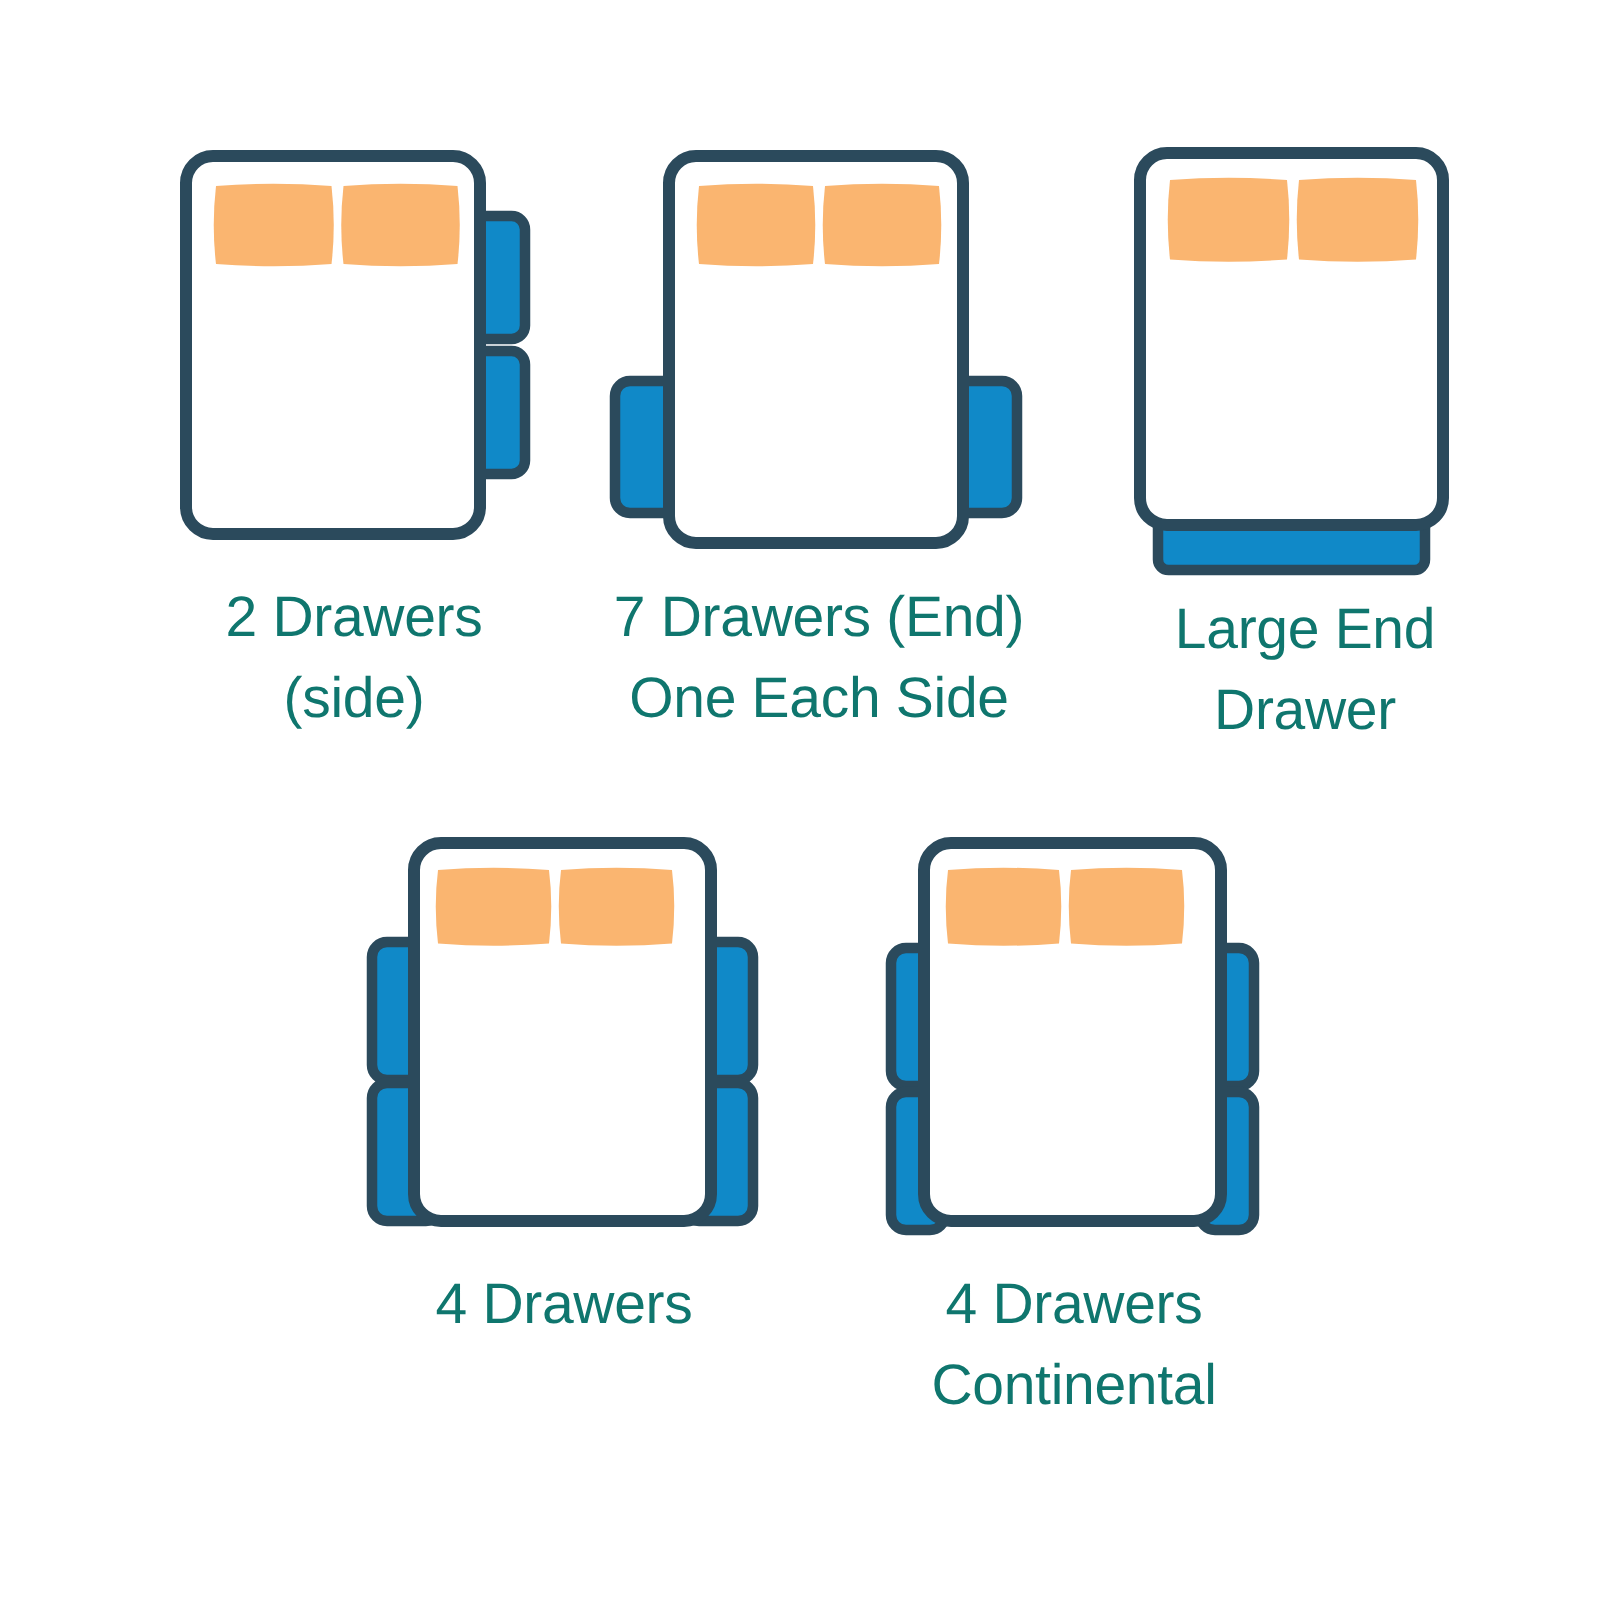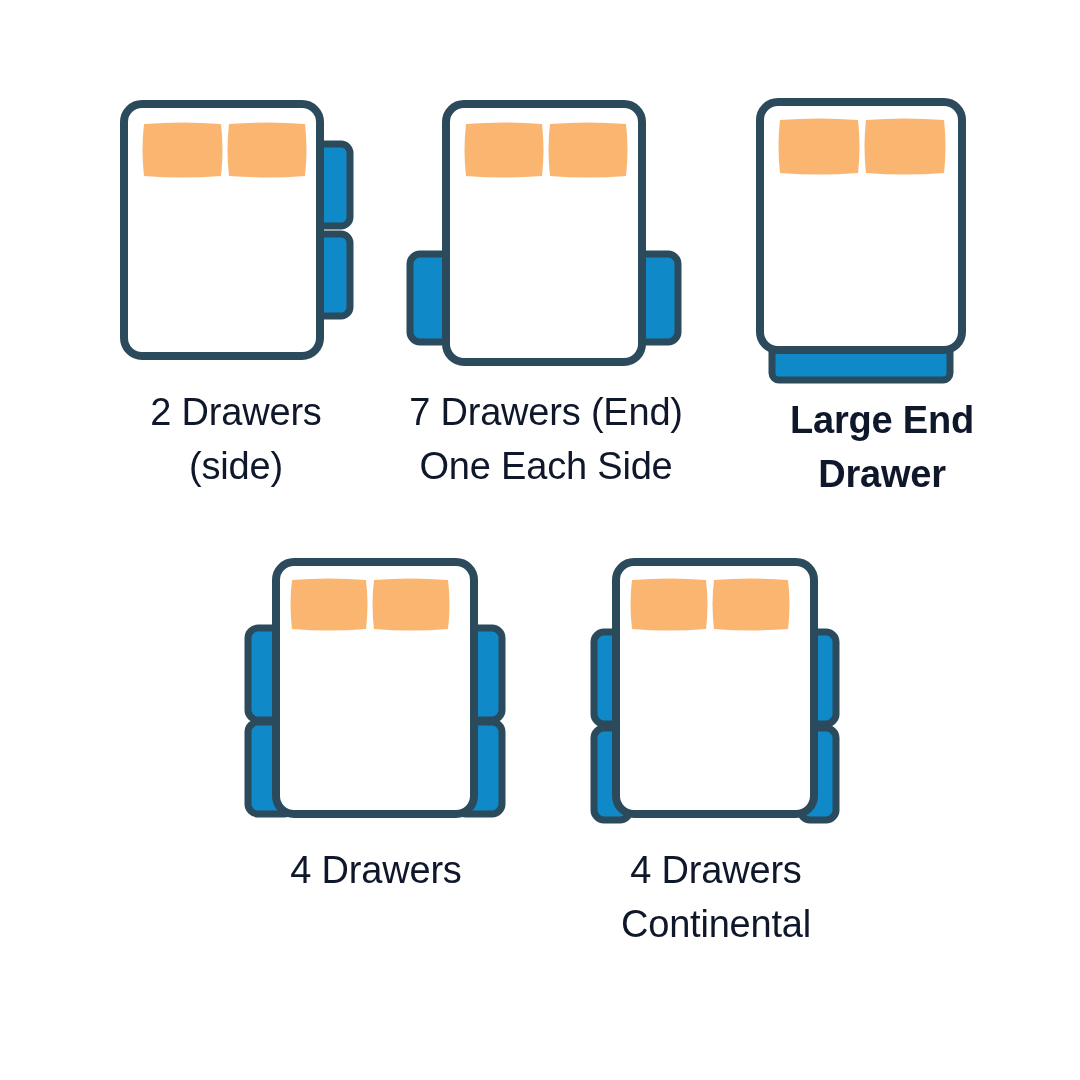--- a/index.html
+++ b/index.html
@@ -30,21 +30,21 @@
 
   .bed-figure {
     position: absolute;
     left: 0;
     top: 0;
   }
 
   .bed-caption {
     position: absolute;
     text-align: center;
-    color: #0f172a;
+    color: #0f766e;
     font-family: "Liberation Sans", sans-serif;
     font-size: 38px;
     line-height: 1.42;
     letter-spacing: -0.2px;
     font-weight: 400;
     white-space: pre-line;
   }
 
   
   #card-2-drawers-side   { left: 96px;  top: 86px;  width: 280px; }
@@ -96,21 +96,21 @@
   <div class="bed-card" id="card-large-end-drawer">
     <svg class="bed-figure" width="260" height="310" viewBox="0 0 260 310">
 
       <rect x="36" y="262" width="178" height="42" rx="7" ry="7" fill="#1089c8" stroke="#2b4a5c" stroke-width="7"></rect>
 
       <rect x="24" y="26" width="202" height="248" rx="18" ry="18" fill="#ffffff" stroke="#2b4a5c" stroke-width="8"></rect>
 
       <path d="M44 44 q39 -3 78 0 q3 26 0 53 q-39 3 -78 0 q-3 -27 0 -53 z" fill="#fab570"></path>
       <path d="M130 44 q39 -3 78 0 q3 26 0 53 q-39 3 -78 0 q-3 -27 0 -53 z" fill="#fab570"></path>
     </svg>
-    <div class="bed-caption" style="top:318px;left:16px;width:100%;font-weight:bold;">Large End
+    <div class="bed-caption" style="top:318px;left:4px;width:100%;">Large End
 Drawer</div>
   </div>
 
   <div class="bed-card" id="card-4-drawers">
     <svg class="bed-figure" width="300" height="280" viewBox="0 0 300 280">
 
       <rect x="22" y="80" width="46" height="92" rx="10" ry="10" fill="#1089c8" stroke="#2b4a5c" stroke-width="7"></rect>
       <rect x="22" y="174" width="46" height="92" rx="10" ry="10" fill="#1089c8" stroke="#2b4a5c" stroke-width="7"></rect>
 
       <rect x="230" y="80" width="46" height="92" rx="10" ry="10" fill="#1089c8" stroke="#2b4a5c" stroke-width="7"></rect>

